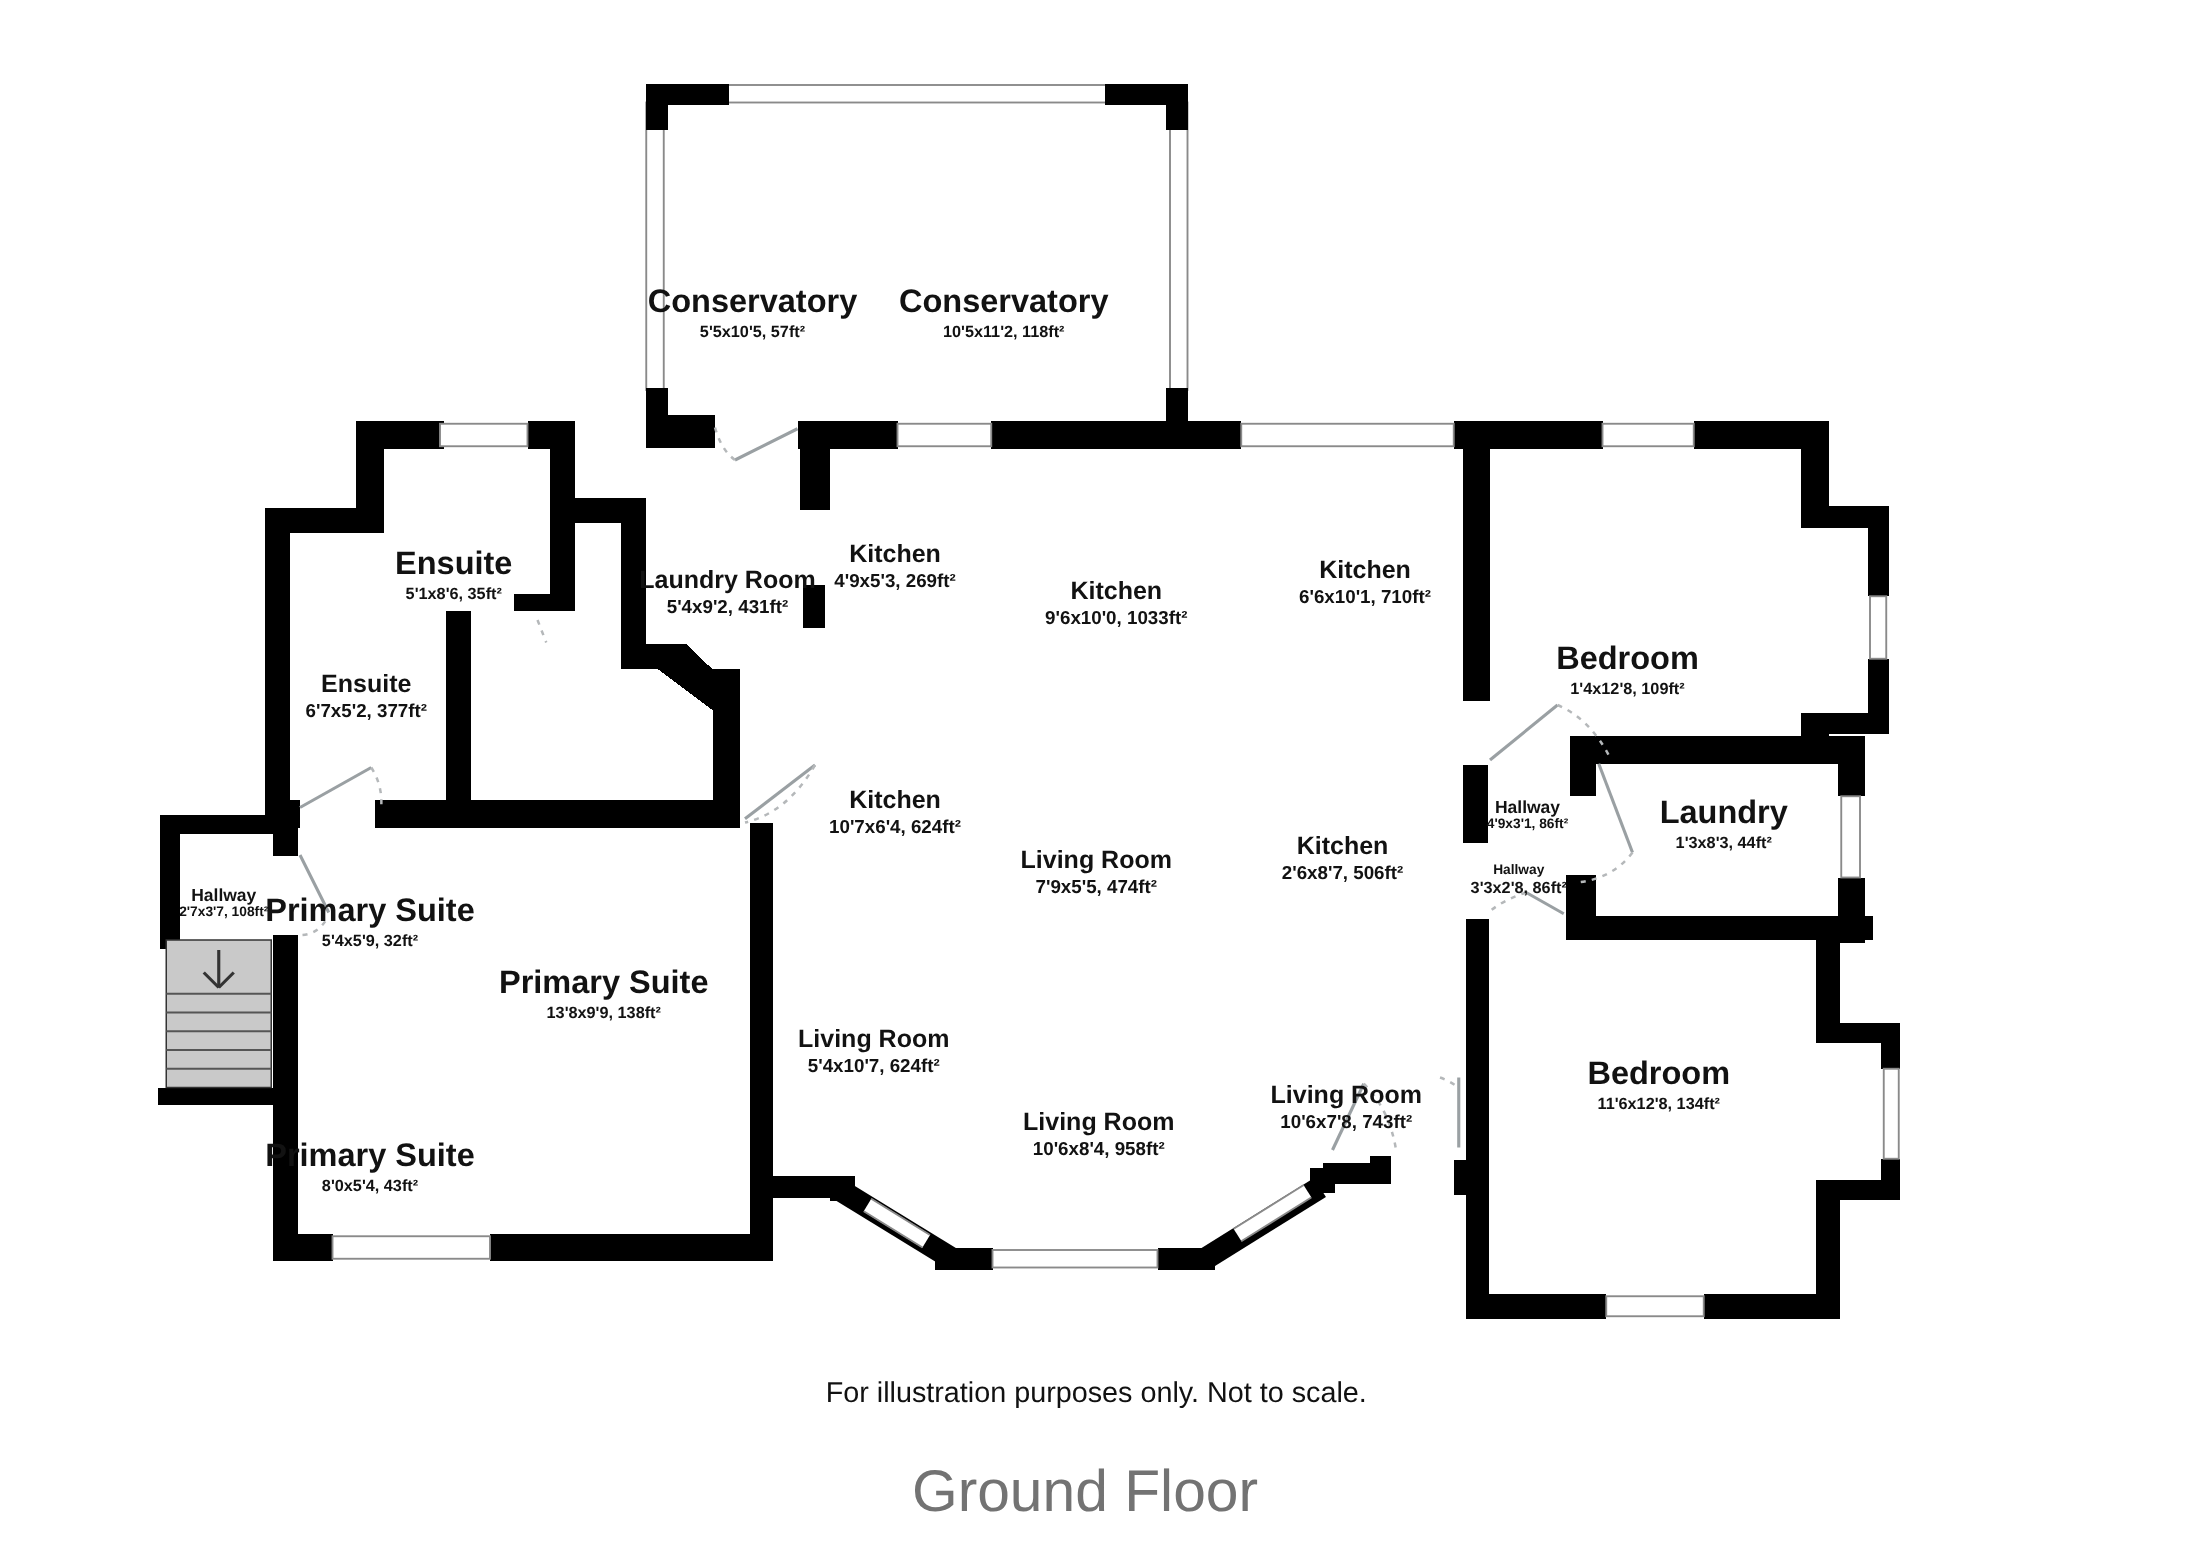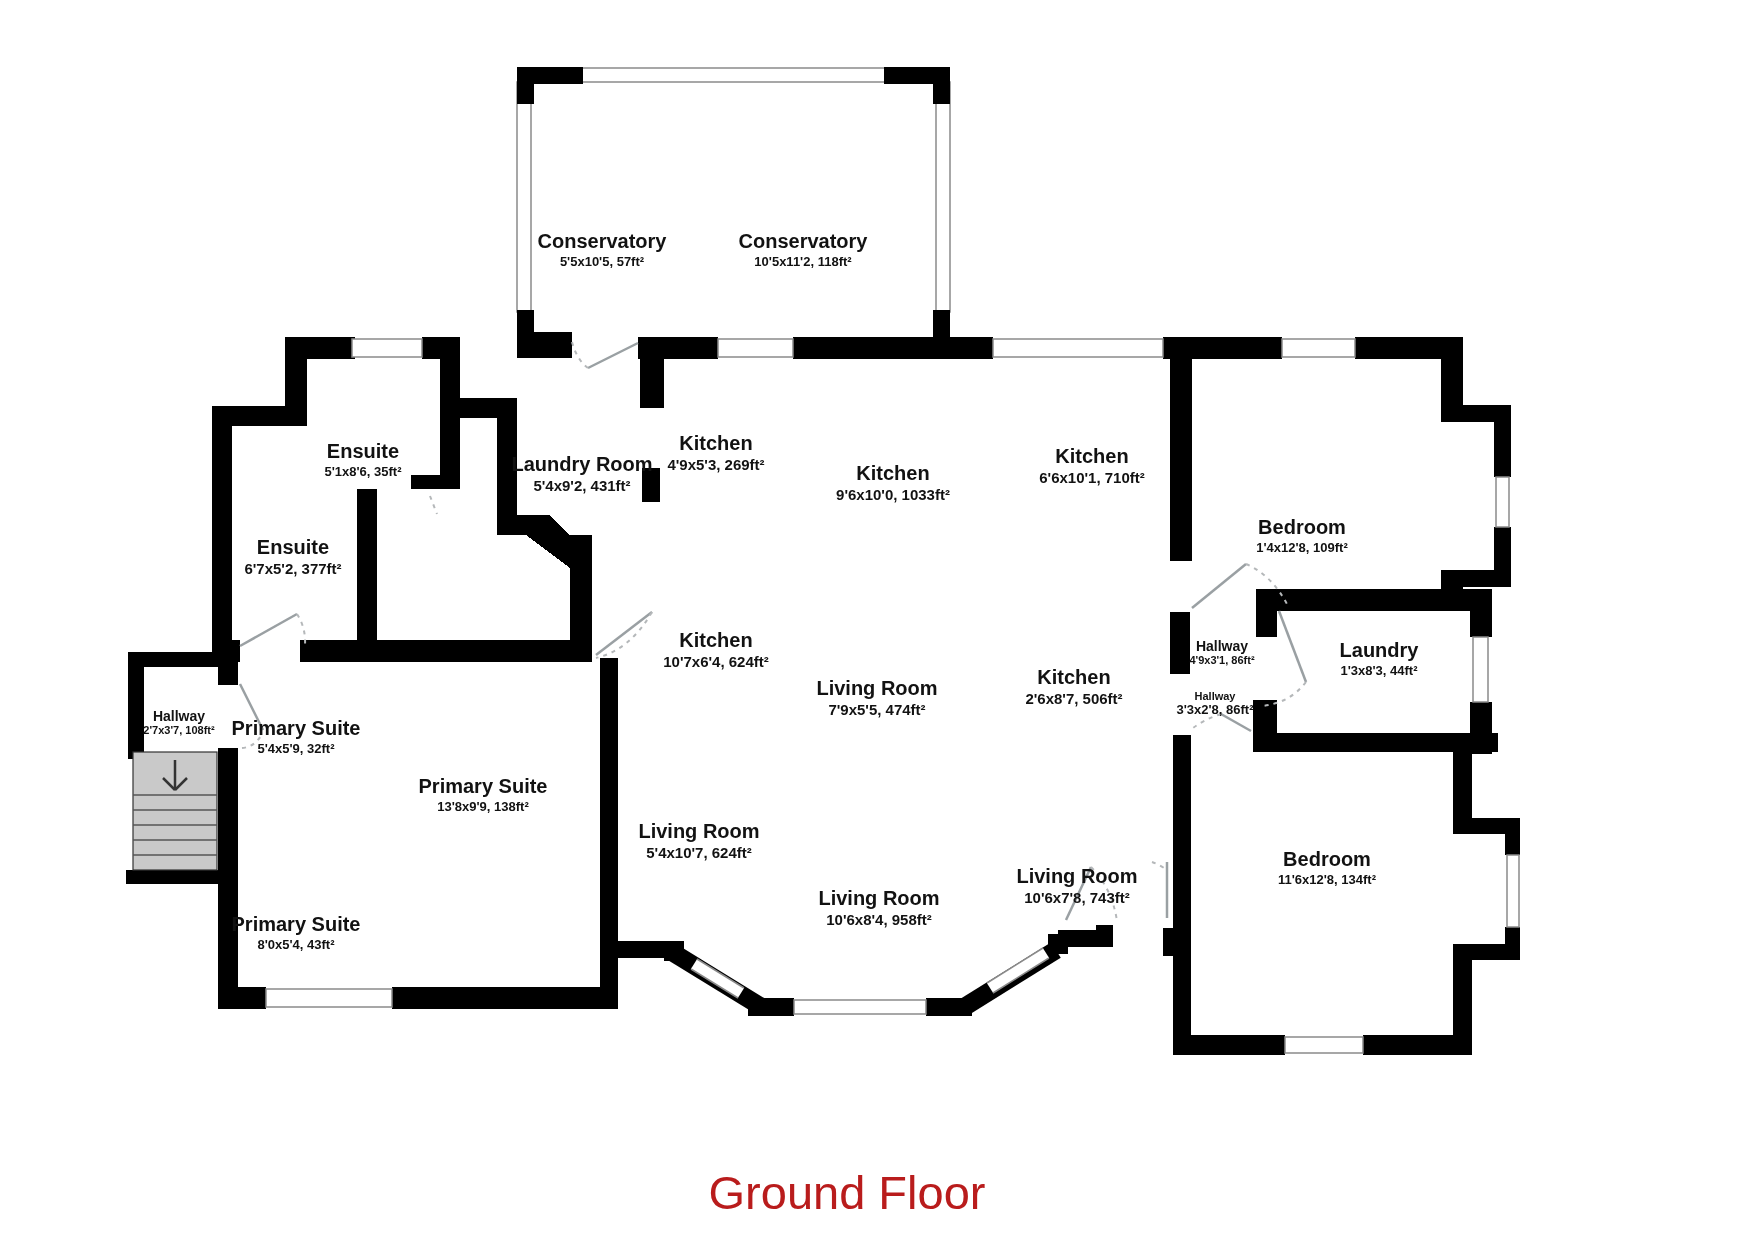--- a/index.html
+++ b/index.html
@@ -14,37 +14,37 @@
   .room{
     position:absolute;
     transform:translate(-50%,-50%);
     text-align:center;
     white-space:nowrap;
     color:#121212;
     font-weight:bold;
     line-height:1.15;
     z-index:5;
   }
-  .lg .rname{font-size:20px;}
+  .lg .rname{font-size:26px;}
   .lg .rdims{font-size:13px;margin-top:2px;}
   .md .rname{font-size:20px;}
   .md .rdims{font-size:15px;margin-top:1px;}
   .sm .rname{font-size:14px;}
   .sm .rdims{font-size:11px;}
   .xs .rname{font-size:11px;}
   .xs .rdims{font-size:13px;}
   .note{
     position:absolute;left:877px;top:1114px;
     transform:translate(-50%,-50%);
     font-size:23px;color:#111;white-space:nowrap;z-index:5;
   }
   .floor-title{
-    position:absolute;left:847px;top:1192px;
+    position:absolute;left:868px;top:1192px;
     transform:translate(-50%,-50%);
-    font-size:47px;color:#b91c1c;white-space:nowrap;z-index:5;
+    font-size:47px;color:#737373;white-space:nowrap;z-index:5;
   }
 </style>
 </head>
 <body>
 
 <div class="plan">
 
   <svg width="1754" height="1241" viewBox="0 0 1754 1241">
 
     <g fill="#ffffff" stroke="#8a8a8a" stroke-width="1.5">
@@ -292,15 +292,16 @@
   </div>
   <div class="room lg" style="left:296px;top:933px">
     <div class="rname">Primary Suite</div>
     <div class="rdims">8'0x5'4, 43ft²</div>
   </div>
   <div class="room lg" style="left:1327px;top:868px">
     <div class="rname">Bedroom</div>
     <div class="rdims">11'6x12'8, 134ft²</div>
   </div>
 
+  <div class="note">For illustration purposes only. Not to scale.</div>
   <div class="floor-title">Ground Floor</div>
 
 </div>
 
 </body></html>

